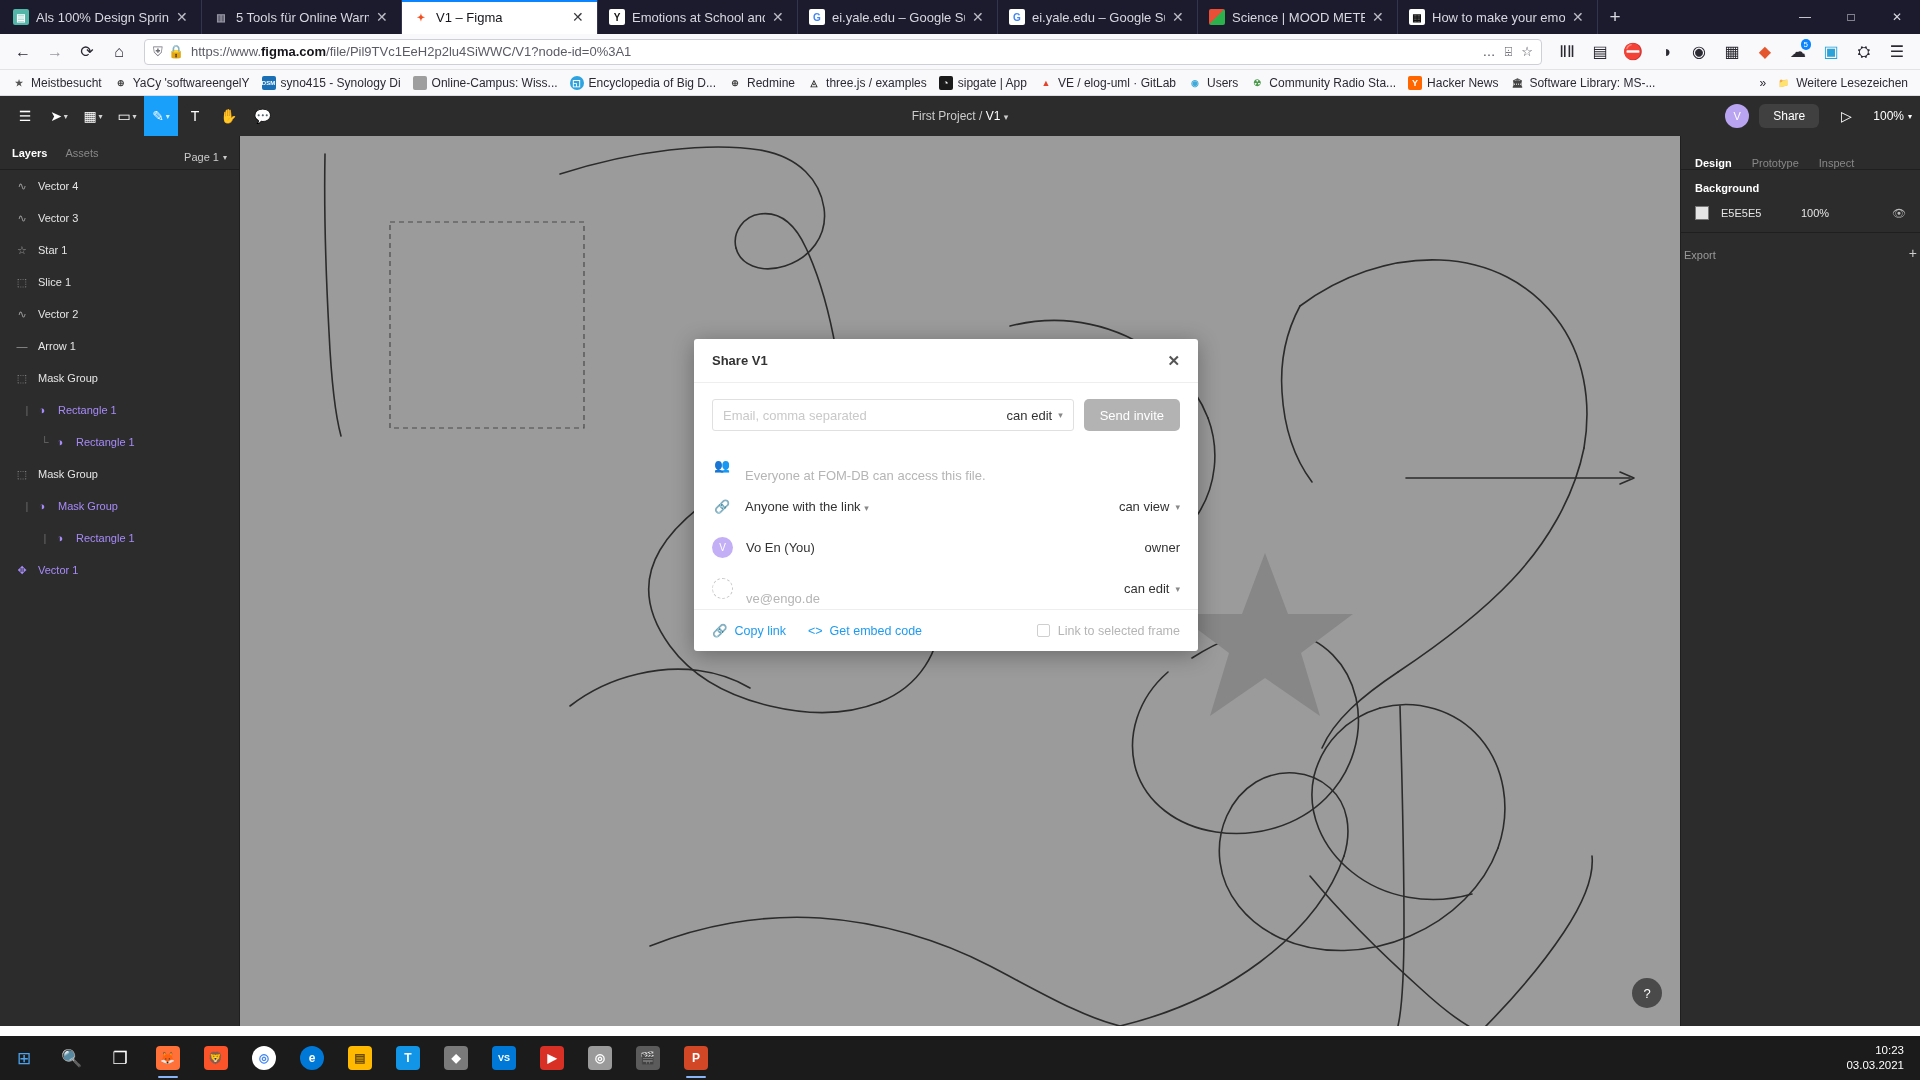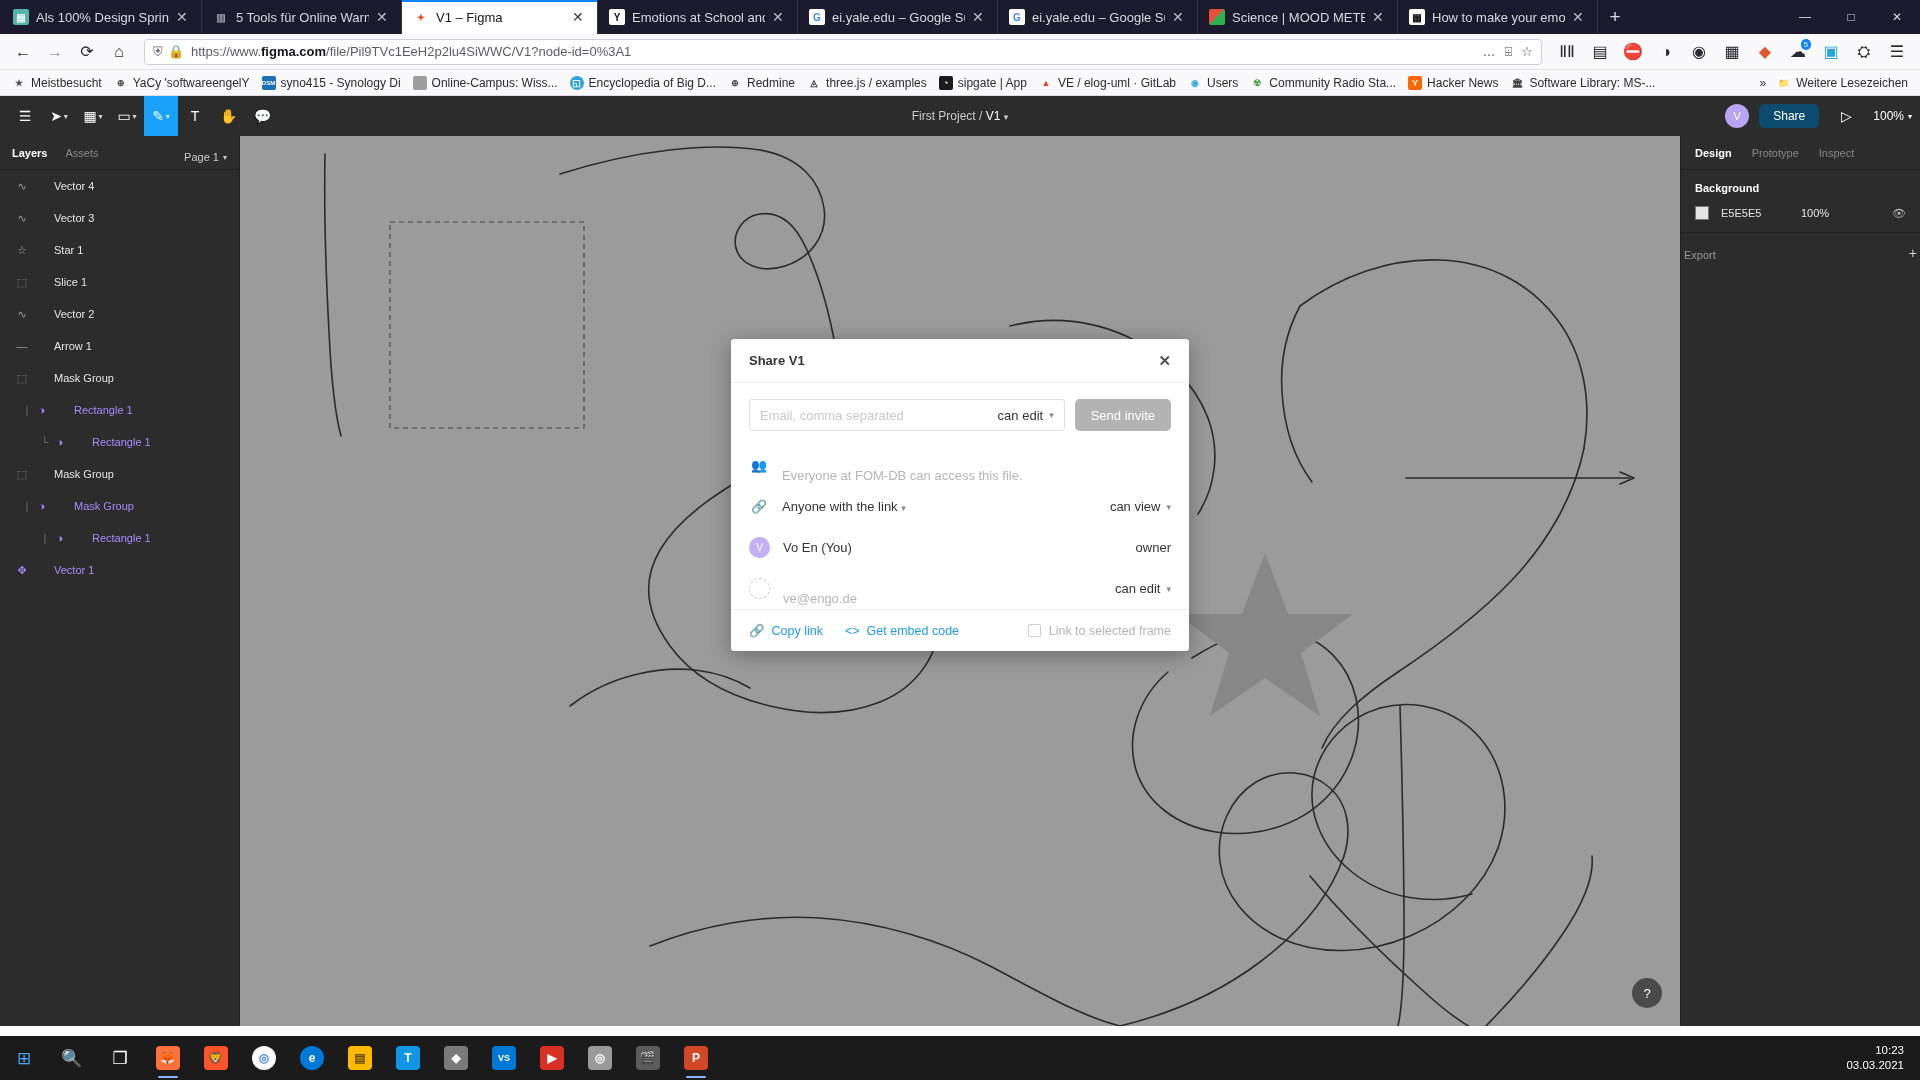--- a/index.html
+++ b/index.html
@@ -108,21 +108,21 @@
   .figma-right {
     margin-left: auto; display: flex; align-items: center; gap: 10px;
     position: relative; z-index: 2;
   }
   .avatar-sm {
     width: 24px; height: 24px; border-radius: 50%; background: #b8a4f0;
     color: #fff; font-size: 11px; display: flex; align-items: center;
     justify-content: center;
   }
   .share-btn {
-    background: #0c4a6e; color: #fff; border: none; border-radius: 6px;
+    background: #404040; color: #fff; border: none; border-radius: 6px;
     padding: 5px 14px; font-size: 12px; font-family: inherit;
   }
   .zoom-ind { color: #fff; font-size: 12px; display: flex; align-items: center; gap: 4px; }
 
   .figma-body { display: flex; height: 890px; }
 
   .left-panel {
     width: 240px; background: #2c2c2c; color: #ccc;
     border-right: 1px solid #1f1f1f; flex: 0 0 240px;
   }
@@ -133,35 +133,35 @@
   .lp-tabs .t { color: #888; }
   .lp-tabs .t.active { color: #fff; font-weight: bold; }
   .lp-page { margin-left: auto; color: #ccc; display: flex; gap: 4px; align-items: center; margin-top: 9px; }
   .layer {
     height: 32px; display: flex; align-items: center; font-size: 11px;
     color: #e5e5e5; padding-right: 8px;
   }
   .layer .lico {
     width: 16px; flex: 0 0 16px; text-align: center; color: #9a9a9a; font-size: 11px;
   }
-  .layer .lname { margin-left: 24px; white-space: nowrap; }
+  .layer .lname { margin-left: 8px; white-space: nowrap; }
   .layer.purple .lname, .layer.purple .lico { color: #a78bfa; }
   .layer .indent-line {
     flex: 0 0 auto; color: #6b6b6b; font-size: 11px; text-align: center;
   }
 
   .canvas { flex: 1 1 auto; background: #9b9b9b; position: relative; overflow: hidden; }
   .canvas svg { position: absolute; top: 0; left: 0; }
 
   .right-panel {
     width: 240px; flex: 0 0 240px; background: #2c2c2c; color: #ccc;
     border-left: 1px solid #1f1f1f;
   }
   .rp-tabs {
-    height: 34px; display: flex; align-items: center; gap: 20px;
+    height: 34px; display: flex; align-items: flex-end; gap: 20px;
     padding: 0 14px; font-size: 11px; border-bottom: 1px solid #1f1f1f;
   }
   .rp-tabs .t { color: #888; }
   .rp-tabs .t.active { color: #fff; font-weight: bold; }
   .rp-section { padding: 12px 14px; border-bottom: 1px solid #1f1f1f; }
   .rp-title { font-size: 11px; color: #fff; font-weight: bold; margin-bottom: 12px; }
   .rp-row { display: flex; align-items: center; font-size: 11px; color: #e5e5e5; }
   .swatch { width: 14px; height: 14px; background: #e5e5e5; border: 1px solid #777; margin-right: 12px; }
   .rp-hex { width: 80px; }
   .rp-op { width: 60px; }
@@ -174,21 +174,21 @@
 
   .help-fab {
     position: absolute; right: 18px; bottom: 18px; width: 30px; height: 30px;
     border-radius: 50%; background: #4a4a4a; color: #fff; font-size: 13px;
     display: flex; align-items: center; justify-content: center;
   }
 
   
   .modal-wrap { position: absolute; inset: 0; pointer-events: none; }
   .modal {
-    position: absolute; left: 731px; top: 243px; width: 458px;
+    position: absolute; left: 694px; top: 243px; width: 504px;
     background: #fff; border-radius: 3px;
     box-shadow: 0 4px 22px rgba(0,0,0,.32); pointer-events: auto;
     font-size: 13px; color: #333;
   }
   .modal-head {
     height: 44px; display: flex; align-items: center; padding: 0 18px;
     border-bottom: 1px solid #eee; font-weight: bold; font-size: 13px;
   }
   .modal-close { margin-left: auto; color: #555; font-size: 15px; line-height: 1; }
   .modal-invite { display: flex; align-items: center; gap: 10px; padding: 16px 18px 14px; }

